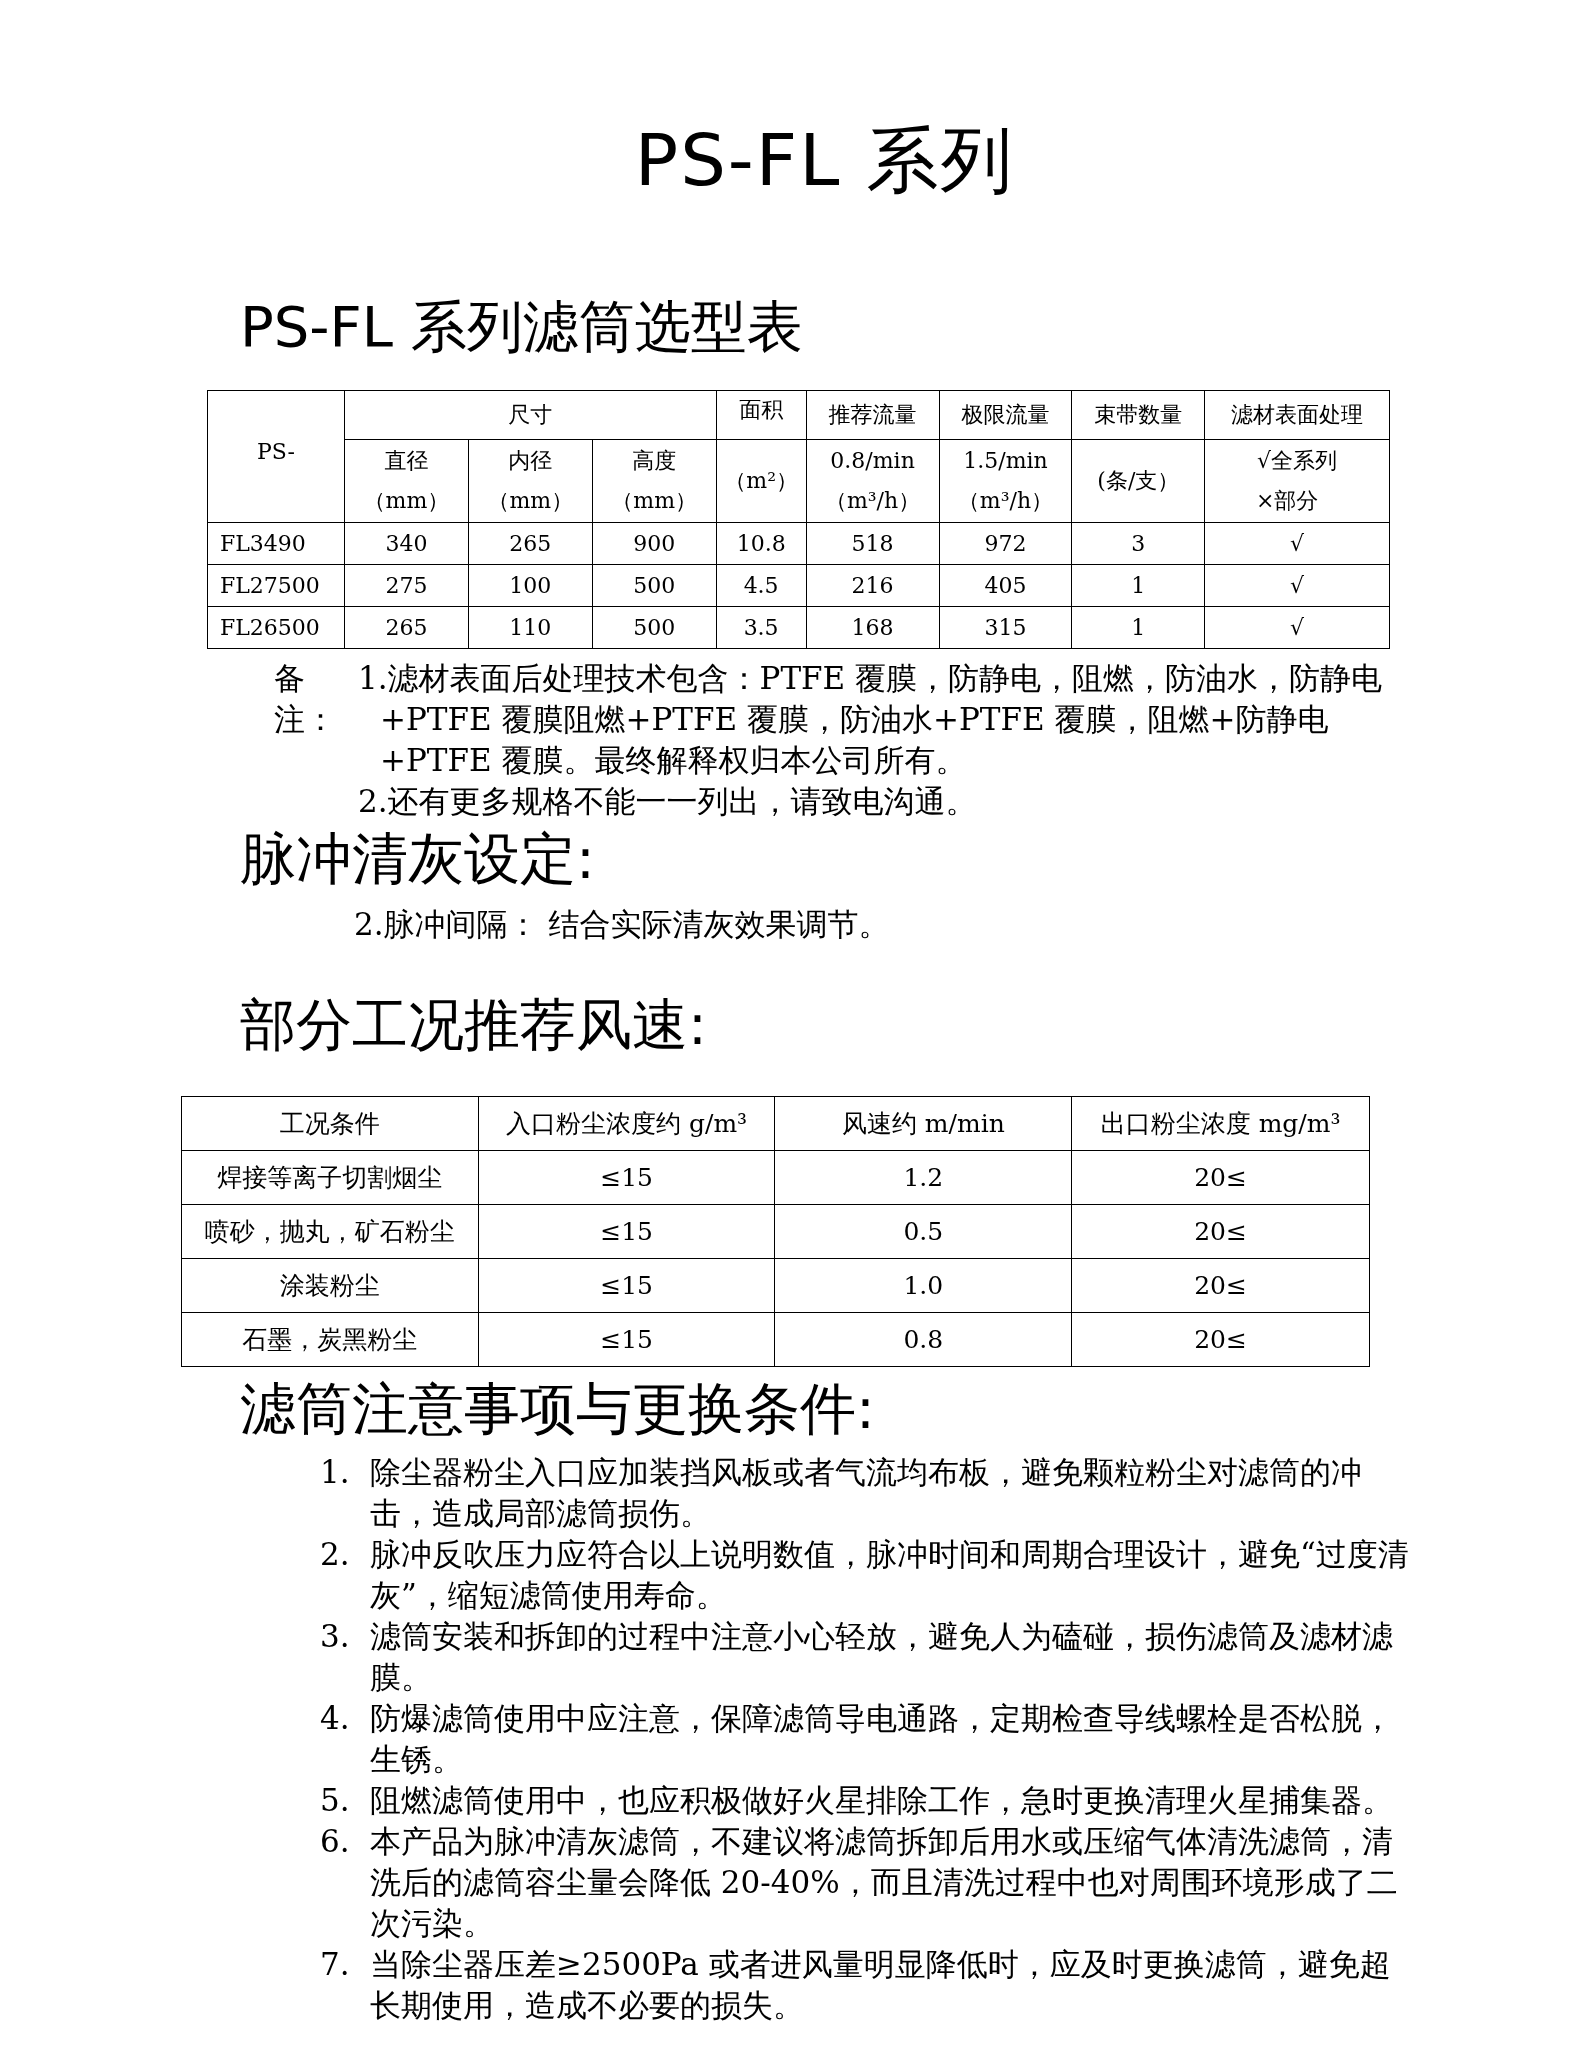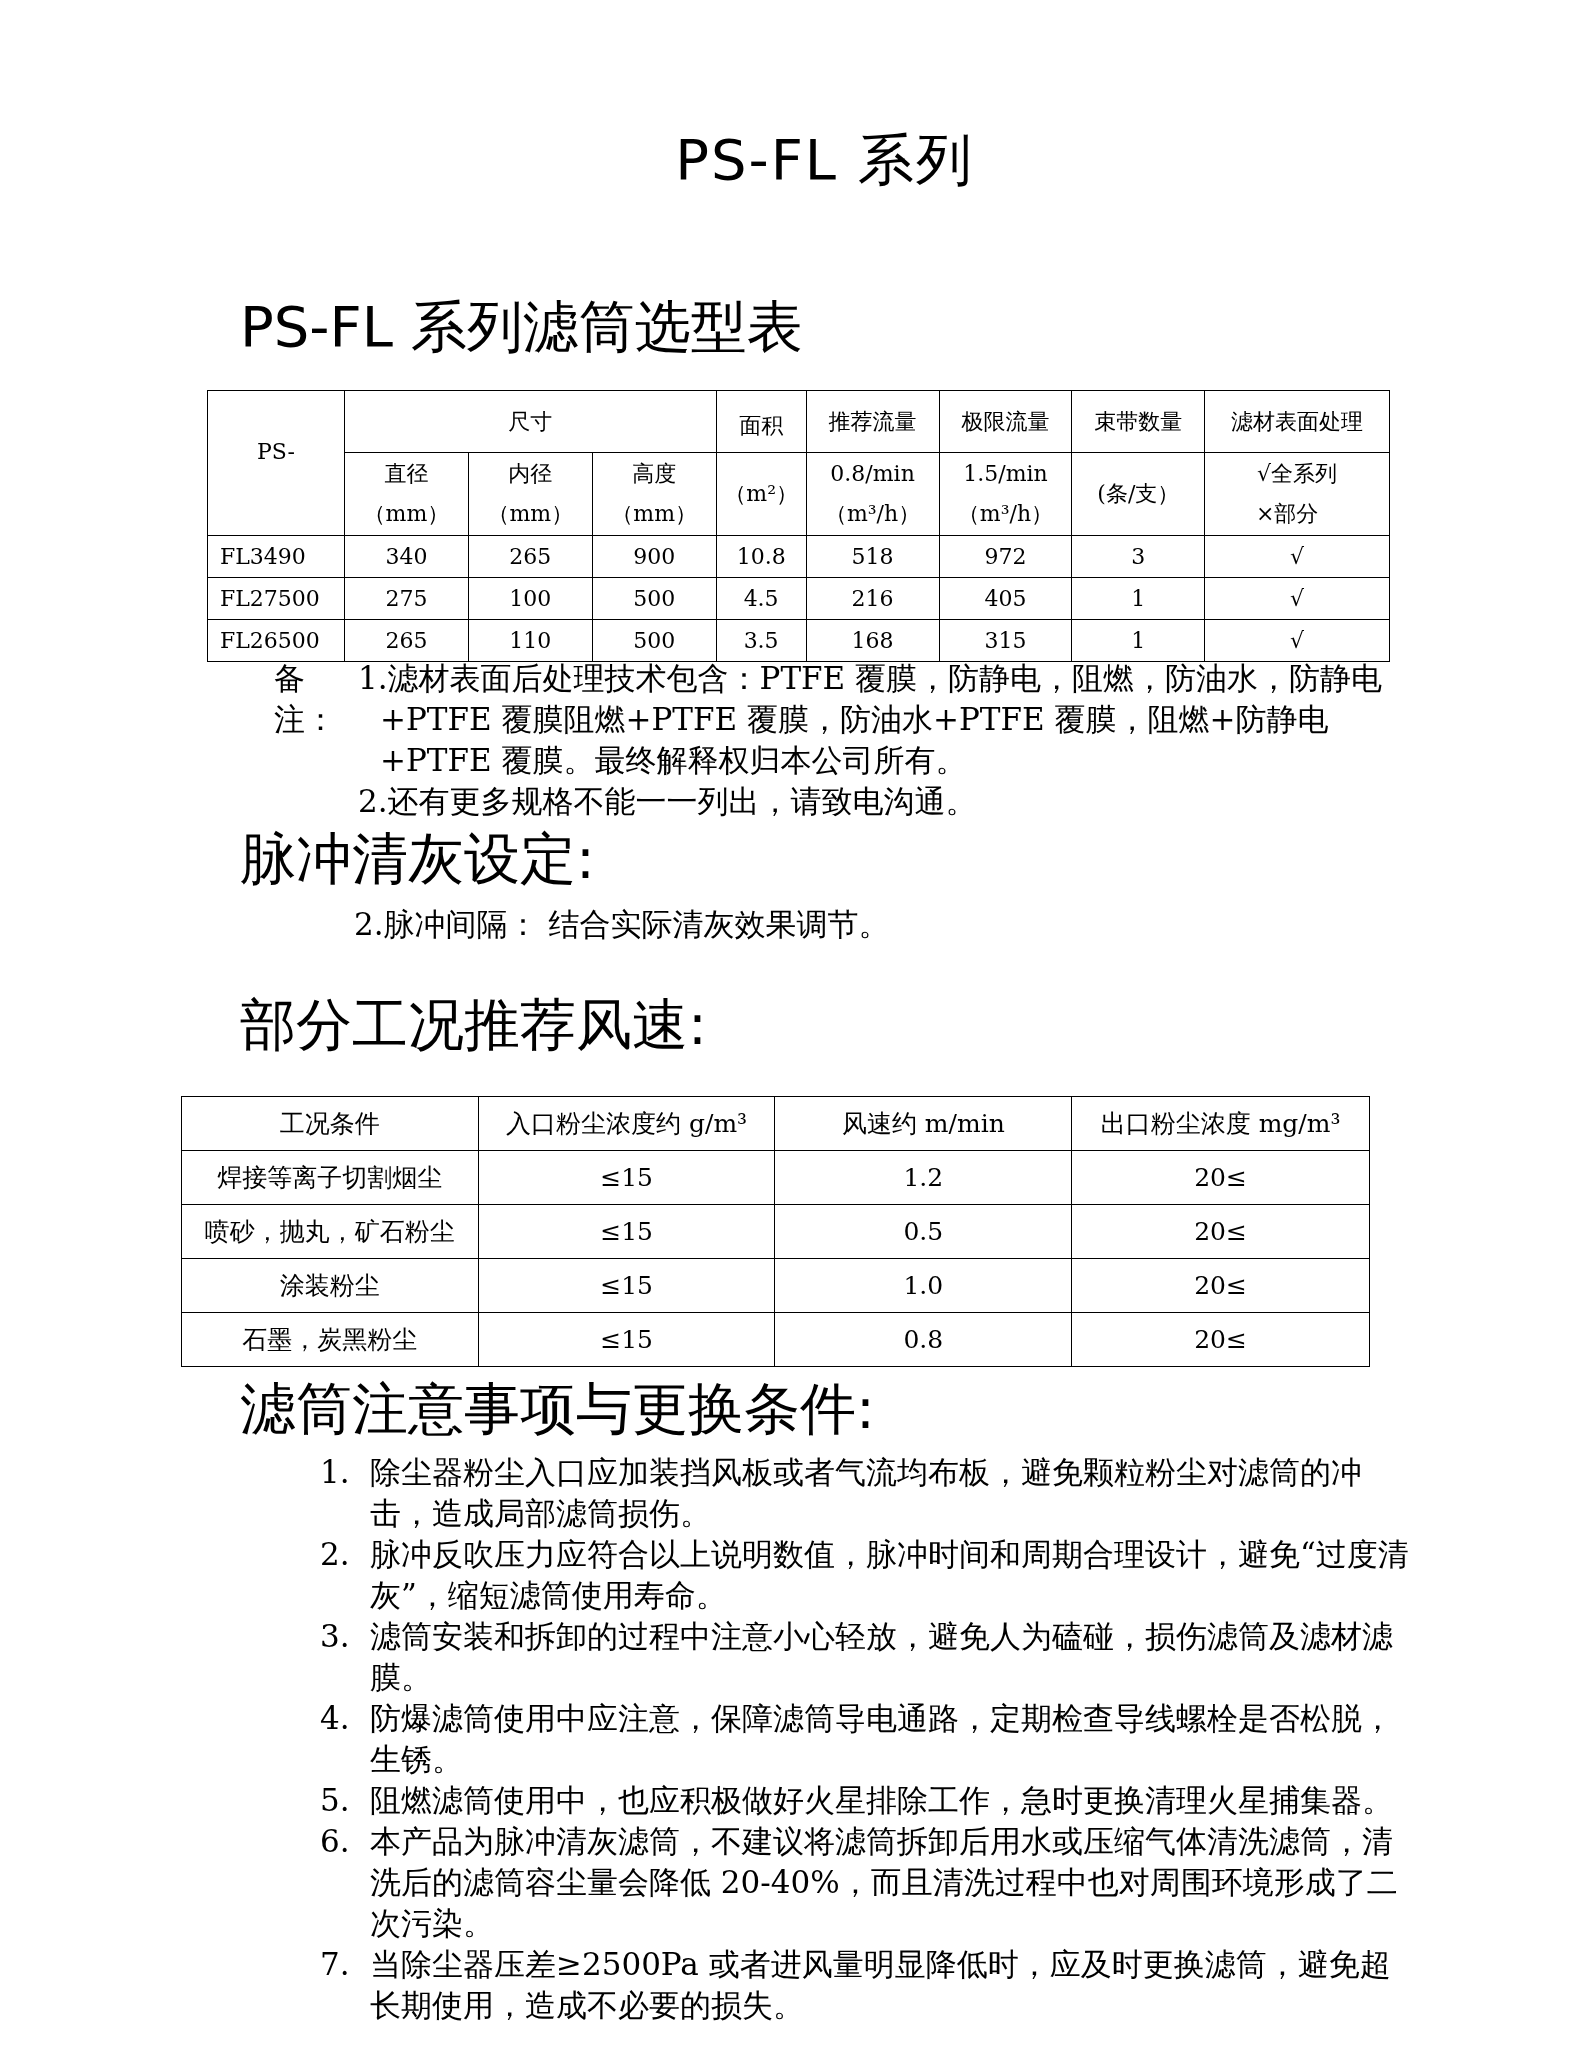--- a/index.html
+++ b/index.html
@@ -1,18 +1,18 @@
 <!DOCTYPE html>
 <html><head>
 <meta charset="utf-8">
 <style>
   html, body { margin:0; padding:0; background:#ffffff; }
   body { width:1587px; height:2054px; position:relative; color:#000; font-family:"DejaVu Serif", "Liberation Serif", serif; overflow:hidden; }
   .abs { position:absolute; }
-  .title { left:0; width:1587px; top:105px; text-align:center; font-family:"DejaVu Sans", "Liberation Sans", sans-serif; font-size:56px; line-height:110px; letter-spacing:2px; padding-left:62px; box-sizing:border-box; }
+  .title { left:0; width:1587px; top:105px; text-align:center; font-family:"DejaVu Sans", "Liberation Sans", sans-serif; font-size:72px; line-height:110px; letter-spacing:2px; padding-left:62px; box-sizing:border-box; }
   .h2 { font-family:"DejaVu Sans", "Liberation Sans", sans-serif; font-size:56px; line-height:70px; }
   .body-text { font-size:31px; line-height:41px;margin-left:32px; }
   table { border-collapse:collapse; }
   td, th { border:1.5px solid #000; font-weight:normal; text-align:center; vertical-align:middle; padding:0; font-size:22px; }
   #t1 { left:207px; top:390px; width:1183px; }
   #t1 td { height:41px; }
   #t1 .two { line-height:40px; }
   #t1 .left { text-align:left; padding-left:12px; }
   #t2 { left:181px; top:1096px; width:1189px; }
   #t2 td { height:53px; font-size:25px; }
@@ -42,21 +42,21 @@
       <col style="width:90px">
       <col style="width:133px">
       <col style="width:133px">
       <col style="width:133px">
       <col style="width:185px">
   </colgroup>
   <tbody>
       <tr>
     <td rowspan="2" style="vertical-align:top; padding-top:48px;">PS-</td>
     <td colspan="3" style="height:48px;">尺寸</td>
-    <td style="vertical-align:top; padding-top:20px;">面积</td>
+    <td style="vertical-align:top; padding-top:4px;">面积</td>
     <td>推荐流量</td>
     <td>极限流量</td>
     <td>束带数量</td>
     <td>滤材表面处理</td>
   </tr>
   <tr>
     <td class="two" style="height:82px;margin-left:22px;">
           <div>直径</div>
           <div>（mm）</div>
         </td>

